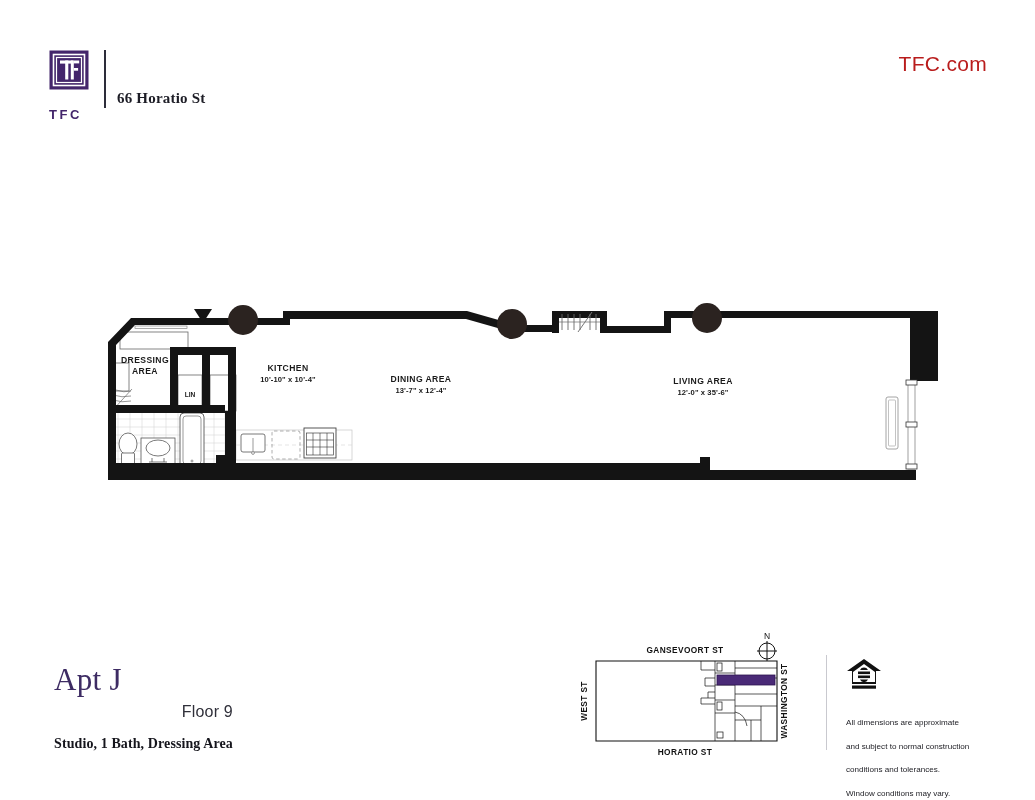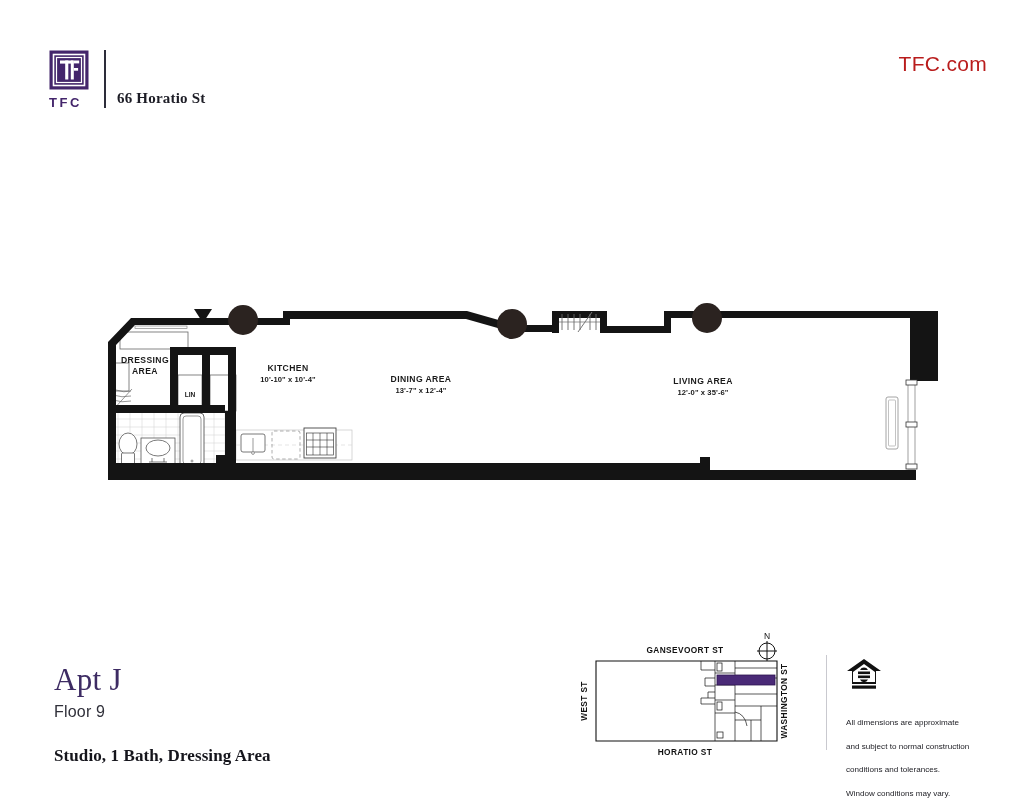--- a/index.html
+++ b/index.html
@@ -12,21 +12,21 @@
     color:#1a1a1a;
   }
   .page{position:absolute;inset:0;}
 
   
   .header{position:absolute;left:0;top:0;width:1035px;height:130px;}
   .logo-block{position:absolute;left:49px;top:50px;width:46px;height:58px;}
   .logo-mark{width:40px;height:40px;position:relative;}
   .logo-mark svg{display:block;}
   .logo-word{font-family:"Liberation Sans",sans-serif;font-weight:bold;font-size:13px;
-      letter-spacing:2.5px;color:#43256b;margin-top:6px;line-height:1;}
+      letter-spacing:2.5px;color:#43256b;margin-top:18px;line-height:1;}
   .head-divider{position:absolute;left:104px;top:50px;width:2px;height:58px;background:#2d2d3a;}
   .brand-title{position:absolute;left:117px;top:48px;font-size:31px;font-weight:400;
       letter-spacing:0.5px;color:#1d1d26;font-family:"Liberation Sans",sans-serif;
       line-height:1;}
   .brand-sub{position:absolute;left:117px;top:90px;font-size:15px;font-weight:bold;
       font-family:"Liberation Serif",serif;color:#1d1d26;letter-spacing:0.2px;}
   .site-url{position:absolute;right:48px;top:52px;font-size:21px;color:#b91c1c;
       font-family:"Liberation Sans",sans-serif;letter-spacing:0.3px;}
 
   
@@ -36,23 +36,23 @@
   .rmlabel{font-family:"Liberation Sans",sans-serif;font-weight:bold;fill:#1a1a1a;}
   .rmname{font-size:8.6px;letter-spacing:0.4px;}
   .rmdim{font-size:7.6px;letter-spacing:0.1px;}
   .tinylabel{font-family:"Liberation Sans",sans-serif;font-weight:bold;font-size:6.6px;fill:#1a1a1a;}
 
   
   .apt-info{position:absolute;left:54px;top:662px;}
   .apt-name{font-size:31px;color:#3d2b63;font-family:Liberation Serif, serif;
       line-height:1.15;letter-spacing:0.3px;}
   .apt-floor{font-size:16px;color:#30303a;font-family:"Liberation Sans",sans-serif;
-      margin-top:5px;letter-spacing:0.2px;}
-  .apt-desc{font-size:17px;font-weight:bold;font-family:"Liberation Serif",serif;
-      color:#15151c;margin-top:25px;letter-spacing:0.1px;}
+      margin-top:5px;letter-spacing:0.2px;text-align:right;}
+  .apt-desc{font-size:14px;font-weight:bold;font-family:"Liberation Serif",serif;
+      color:#15151c;margin-top:15px;letter-spacing:0.1px;}
 
   .sitemap{position:absolute;left:565px;top:628px;width:245px;height:132px;}
   .sitemap svg{display:block;}
   .st-label{font-family:"Liberation Sans",sans-serif;font-weight:bold;font-size:8.3px;fill:#111;letter-spacing:0.4px;}
   .n-label{font-family:"Liberation Sans",sans-serif;font-size:8.5px;fill:#111;}
 
   .fdivider{position:absolute;left:826px;top:655px;width:1px;height:95px;background:#c9c9cf;}
 
   .eho{position:absolute;left:846px;top:658px;width:36px;height:32px;}
   .disclaimer{position:absolute;left:846px;top:705px;width:165px;font-size:8.1px;

